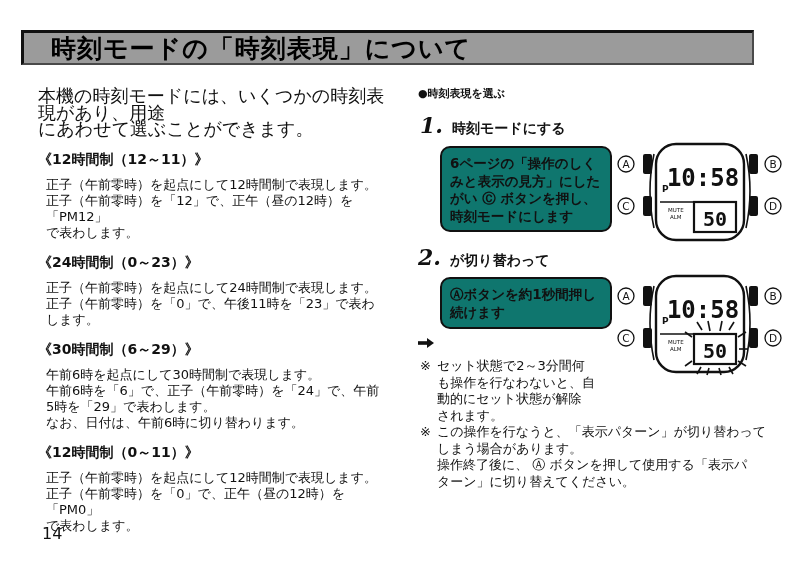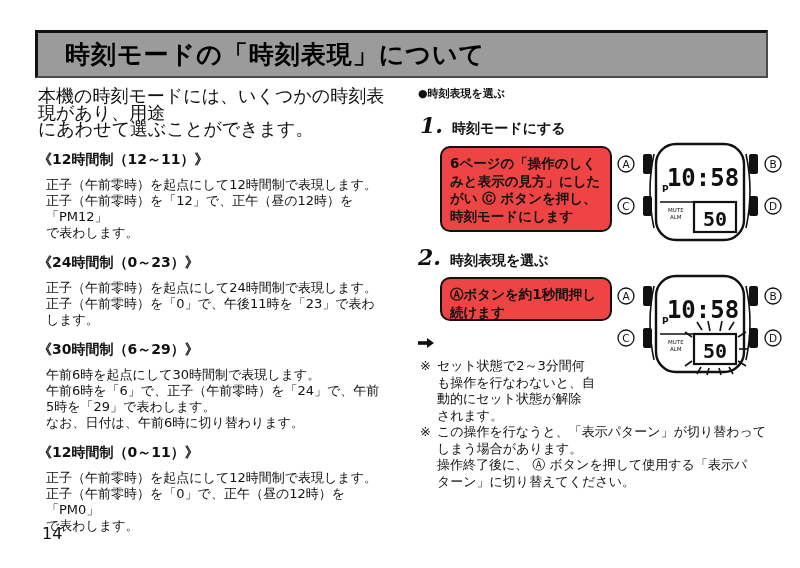--- a/index.html
+++ b/index.html
@@ -2,21 +2,21 @@
 <html><head>
 <meta charset="utf-8">
 <style>
   html,body{margin:0;padding:0;background:#ffffff;}
   .page{
     position:relative;width:800px;height:568px;background:#ffffff;
     font-family:"DejaVu Sans",sans-serif;color:#111;overflow:hidden;
   }
   
   .title-bar{
-    position:absolute;left:35px;top:30px;width:733px;height:48px;
+    position:absolute;left:21px;top:30px;width:733px;height:35px;
     background:#9b9b9b;box-sizing:border-box;
     border-style:solid;border-width:3px 2px 2px 3px;
     border-color:#111 #4a4a4a #4a4a4a #111;
     display:flex;align-items:center;padding-left:27px;font-family:Liberation Mono, monospace;
   }
   .title-bar h1{margin:0;font-size:25px;font-weight:bold;letter-spacing:1px;color:#000;}
   
   .left-col{position:absolute;left:38px;top:88px;width:362px;}
   .intro{margin:0;font-size:18px;line-height:16.5px;white-space:pre-line;}
   .section{margin-top:13px;}
@@ -24,26 +24,26 @@
   .section p{margin:8px;font-size:13px;line-height:16px;white-space:pre-line;}
   
   .right-col{position:absolute;left:418px;top:86px;width:378px;height:470px;}
   .rc-heading{position:absolute;left:0;top:0;font-size:11px;font-weight:bold;}
   .step-label{position:absolute;display:flex;align-items:baseline;gap:9px;}
   .step-label.s1{left:2px;top:26px;}
   .step-label.s2{left:0;top:158px;}
   .step-num{font-family:"DejaVu Serif",serif;font-style:italic;font-weight:bold;font-size:22px;}
   .step-text{font-size:14px;font-weight:bold;}
   .gray-box{
-    position:absolute;background:#ef4444;border:2px solid #111;border-radius:10px;
+    position:absolute;background:#0f766e;border:2px solid #111;border-radius:10px;
     padding:7px 8px;font-size:13.5px;font-weight:bold;line-height:17.5px;
     white-space:pre-line;box-sizing:border-box;
   }
   .box1{left:22px;top:60px;width:172px;height:86px;}
-  .box2{left:22px;top:191px;width:172px;height:44px;}
+  .box2{left:22px;top:191px;width:172px;height:52px;}
   .watch{position:absolute;}
   .watch.w1{left:198px;top:56px;}
   .watch.w2{left:198px;top:188px;}
   .result-note{position:absolute;left:0;top:252px;display:flex;align-items:center;gap:6px;font-size:13.5px;}
   .note{position:absolute;display:flex;gap:6px;font-size:13px;line-height:16.5px;}
   .note .marker{flex:none;}
   .note .ntext{white-space:pre-line;}
   .note1{left:2px;top:272px;width:240px;}
   .note2{left:2px;top:338px;width:376px;}
   .page-num{position:absolute;left:42px;top:524px;font-size:16px;}
@@ -130,21 +130,21 @@
       <line x1="44" y1="60" x2="78" y2="60" stroke="#111" stroke-width="1.6"></line>
       <text class="tiny" x="52" y="70" font-size="5.5">MUTE</text>
       <text class="tiny" x="54" y="77" font-size="5.5">ALM</text>
 
       <rect x="78" y="60" width="42" height="30" fill="#fff" stroke="#111" stroke-width="2.2"></rect>
       <text class="lcd" x="99" y="84" font-size="20" text-anchor="middle">50</text>
     </svg>
 
     <div class="step-label s2">
       <span class="step-num">2.</span>
-      <span class="step-text">時刻表現を選ぶ</span>
+      <span class="step-text">が切り替わって</span>
     </div>
     <div class="gray-box box2">Ⓐボタンを約1秒間押し
 続けます</div>
 
     <svg class="watch w2" width="168" height="104" viewBox="0 0 168 104">
       <circle cx="10" cy="22" r="8" fill="none" stroke="#111" stroke-width="1.3"></circle>
       <text class="btn-letter" x="10" y="26" text-anchor="middle">A</text>
       <circle cx="157" cy="22" r="8" fill="none" stroke="#111" stroke-width="1.3"></circle>
       <text class="btn-letter" x="157" y="26" text-anchor="middle">B</text>
       <circle cx="10" cy="64" r="8" fill="none" stroke="#111" stroke-width="1.3"></circle>

